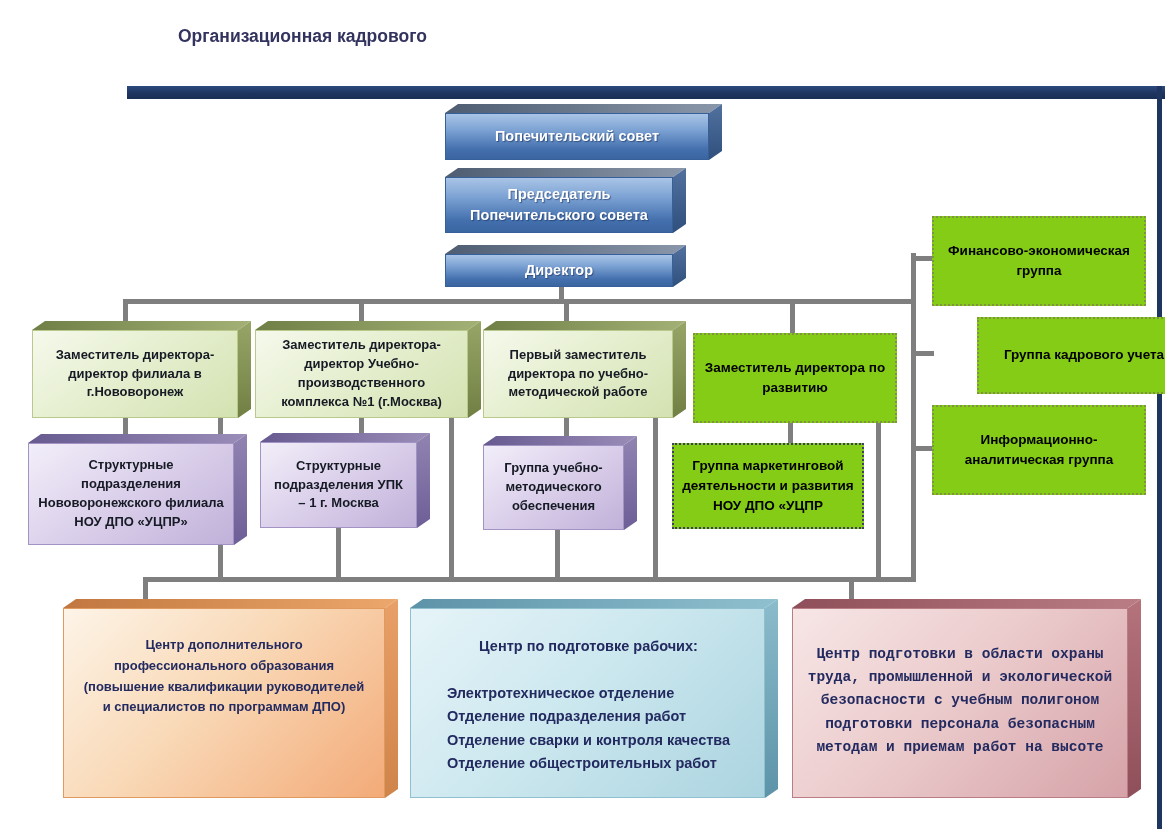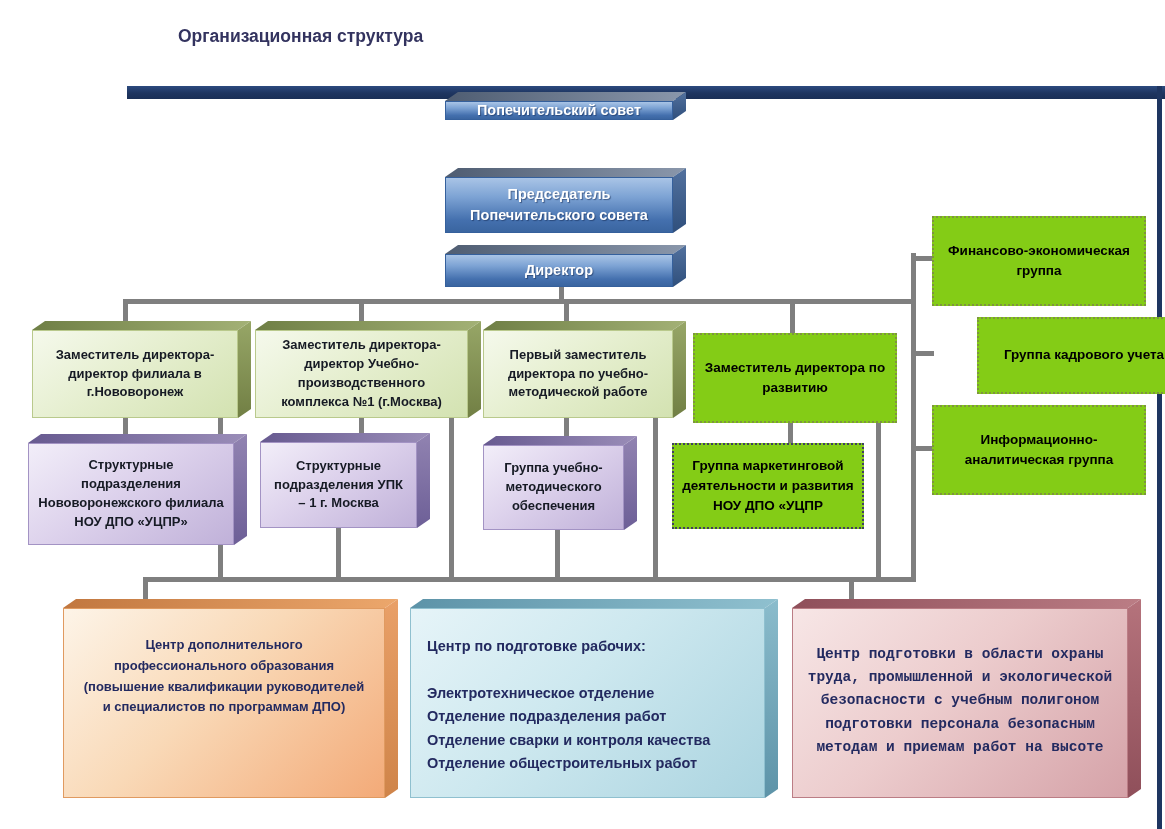--- a/index.html
+++ b/index.html
@@ -55,21 +55,21 @@
   .c-red .ftop{background:linear-gradient(90deg,#8f4f5a,#bb7d85);}
   .c-red .fright{background:linear-gradient(180deg,#b5737c,#8f4f5a);}
 
   
   .dashbox{position:absolute;background:#84cc16;display:flex;align-items:center;justify-content:center;
            text-align:center;font-weight:bold;font-size:13.5px;color:#000;line-height:1.5;}
   .dash-green{border:2px dotted #7e9440;}
   .dash-navy{border:2px dotted #3f3f63;}
 
   
-  #b1{left:445px;top:92px;width:241px;height:28px;}
+  #b1{left:445px;top:104px;width:241px;height:56px;padding-left:36px;}
   #b2{left:445px;top:168px;width:241px;height:65px;}
   #b3{left:445px;top:245px;width:241px;height:42px;}
   #g1{left:32px; top:321px;width:219px;height:97px;}
   #g2{left:255px;top:321px;width:226px;height:97px;}
   #g3{left:483px;top:321px;width:203px;height:97px;}
   #p1{left:28px; top:434px;width:219px;height:111px;}
   #p2{left:260px;top:433px;width:170px;height:95px;}
   #p3{left:483px;top:436px;width:154px;height:94px;}
   #o1{left:63px; top:599px;width:335px;height:199px;}
   #bl1{left:410px;top:599px;width:368px;height:199px;}
@@ -77,30 +77,30 @@
 
   #d1{left:693px;top:333px;width:200px;height:86px;}
   #r1{left:932px;top:216px;width:210px;height:86px;}
   #r2{left:977px;top:317px;width:210px;height:73px;text-align:center;}
   #r3{left:932px;top:405px;width:210px;height:86px;}
   #m1{left:672px;top:443px;width:188px;height:82px;}
 
   #g1 .front,#g2 .front,#g3 .front,#p1 .front,#p2 .front,#p3 .front{padding:0 8px;}
   #o1 .front{align-items:flex-start;padding:26px 18px 0 18px;}
   #rd1 .front{align-items:flex-start;padding:34px 14px 0 14px;}
-  #bl1 .front{flex-direction:column;align-items:flex-start;justify-content:flex-start;padding:26px 14px 0 16px;}
+  #bl1 .front{flex-direction:column;align-items:center;justify-content:flex-start;padding:26px 14px 0 16px;}
   .center-title{text-align:center;}
   .center-list{margin-top:24px;text-align:left;}
 </style>
 </head>
 <body>
 
 <div class="canvas">
 
-  <div class="page-title">Организационная структура</div>
+  <div class="page-title">Организационная кадрового</div>
   <div class="top-bar"></div>
   <div class="right-border"></div>
 
   <div class="line" style="left:559px;top:287px;width:5px;height:14px;"></div>
   <div class="line" style="left:123px;top:299px;width:793px;height:5px;"></div>
   <div class="line" style="left:123px;top:302px;width:5px;height:28px;"></div>
   <div class="line" style="left:359px;top:302px;width:5px;height:28px;"></div>
   <div class="line" style="left:564px;top:302px;width:5px;height:28px;"></div>
   <div class="line" style="left:790px;top:302px;width:5px;height:31px;"></div>
   <div class="line" style="left:911px;top:253px;width:5px;height:329px;"></div>

